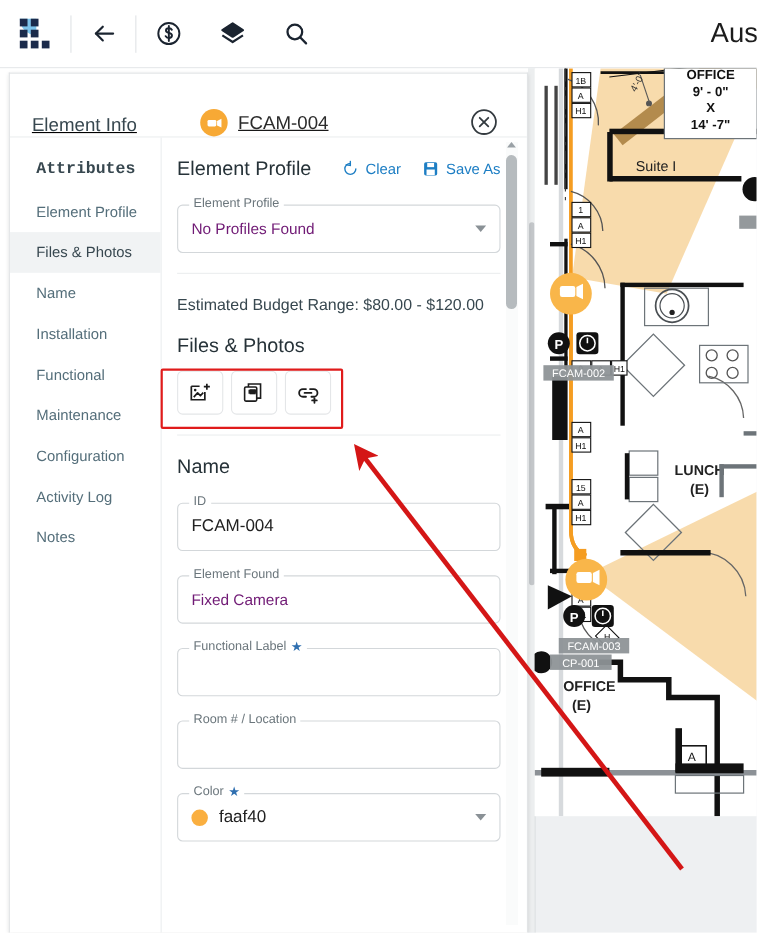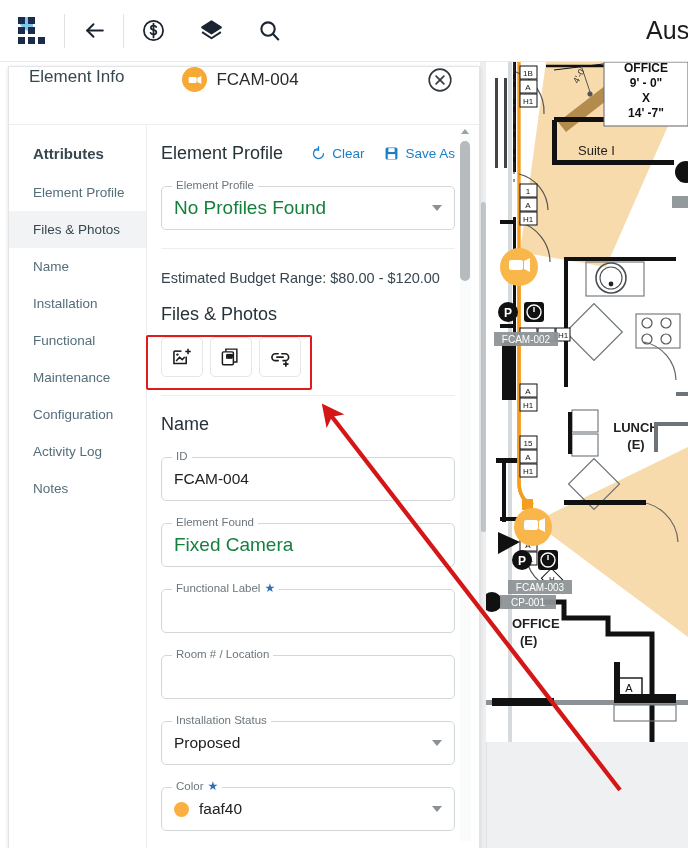--- a/index.html
+++ b/index.html
@@ -45,39 +45,39 @@
   }
   .plan-scroll i { position: absolute; left: 1px; top: 140px; width: 5px; height: 330px; background: #c3c6c9; border-radius: 3px; }
 
   
   .panel {
     position: absolute; left: 8px; top: 66px; width: 472px; height: 782px;
     background: #fff; border: 1px solid #e2e4e6; border-bottom: none;
     box-shadow: 0 1px 4px rgba(0,0,0,.12);
   }
   .panel-head {
-    height: 58px; display: flex; align-items: flex-start;
-    border-bottom: 1px solid #eceeef; padding: 0 26px 0 20px;
+    height: 58px; display: flex; align-items: flex-end;
+    border-bottom: 1px solid #eceeef; padding: 0 26px 0 20px; text-decoration: underline;
   }
   .panel-head .pt { font-size: 17px; color: #37474f; }
   .elem-chip { display: flex; align-items: center; gap: 9px; margin-left: 58px; }
   .cam-badge {
     width: 25px; height: 25px; border-radius: 50%; background: #f7a935;
     display: flex; align-items: center; justify-content: center; flex: 0 0 auto;
   }
   .elem-id { font-size: 17px; color: #2b2b2b; }
   .close-btn { margin-left: auto; width: 26px; height: 26px; cursor: pointer; }
 
   .panel-body { display: flex; height: 723px; }
 
   
   .side {
     width: 138px; flex: 0 0 138px; border-right: 1px solid #eceeef; padding-top: 8px;
   }
-  .side-title { font-size: 15px; font-weight: bold; color: #37474f; padding: 12px 0 12px 24px; }
+  .side-title { font-size: 15px; font-weight: bold; color: #37474f; padding: 12px 0 12px 24px; font-family: Liberation Mono, monospace; }
   .side-item {
     font-size: 13.5px; color: #546e7a; padding: 11px 0 11px 24px; cursor: pointer;
   }
   .side-item.active { background: #f1f3f4; color: #37474f; }
 
   
   .form-col { flex: 1 1 auto; position: relative; overflow: hidden; }
   .form-inner { padding: 18px 24px 0 14px; }
 
   .sec-row { display: flex; align-items: center; }
@@ -89,21 +89,21 @@
   .fld .box {
     border: 1px solid #d3d7da; border-radius: 5px; height: 44px;
     display: flex; align-items: center; padding: 0 12px; background: #fff;
   }
   .fld .lg {
     position: absolute; top: -7px; left: 11px; background: #fff; padding: 0 4px;
     font-size: 11.5px; color: #6b767c; display: flex; align-items: center; gap: 4px;
     white-space: nowrap;
   }
   .fld .val { font-size: 15.5px; color: #212121; }
-  .fld .ph { font-size: 19px; color: #15803d; }
+  .fld .ph { font-size: 14px; color: #701a75; }
   .fld .caret {
     margin-left: auto; width: 0; height: 0;
     border-left: 5px solid transparent; border-right: 5px solid transparent;
     border-top: 6px solid #8a9196;
   }
   .star { color: #2f6fb0; font-size: 12px; line-height: 1; }
   .swatch { width: 15px; height: 15px; border-radius: 50%; margin-right: 10px; flex: 0 0 auto; }
 
   .budget { font-size: 14.5px; color: #37474f; margin-top: 21px; }
   .sec-title2 { font-size: 18px; color: #263238; margin-top: 18px; }
@@ -509,27 +509,20 @@
               <span class="star">★</span>
             </span>
             <div class="box"></div>
           </div>
 
           <div class="fld">
             <span class="lg">Room # / Location</span>
             <div class="box"></div>
           </div>
 
-          <div class="fld">
-            <span class="lg">Installation Status</span>
-            <div class="box">
-              <span class="val">Proposed</span>
-              <span class="caret"></span>
-            </div>
-          </div>
 
           <div class="fld">
             <span class="lg">
               <span>Color</span>
               <span class="star">★</span>
             </span>
             <div class="box">
               <span class="swatch" style="background:#faaf40"></span>
               <span class="val">faaf40</span>
               <span class="caret"></span>

